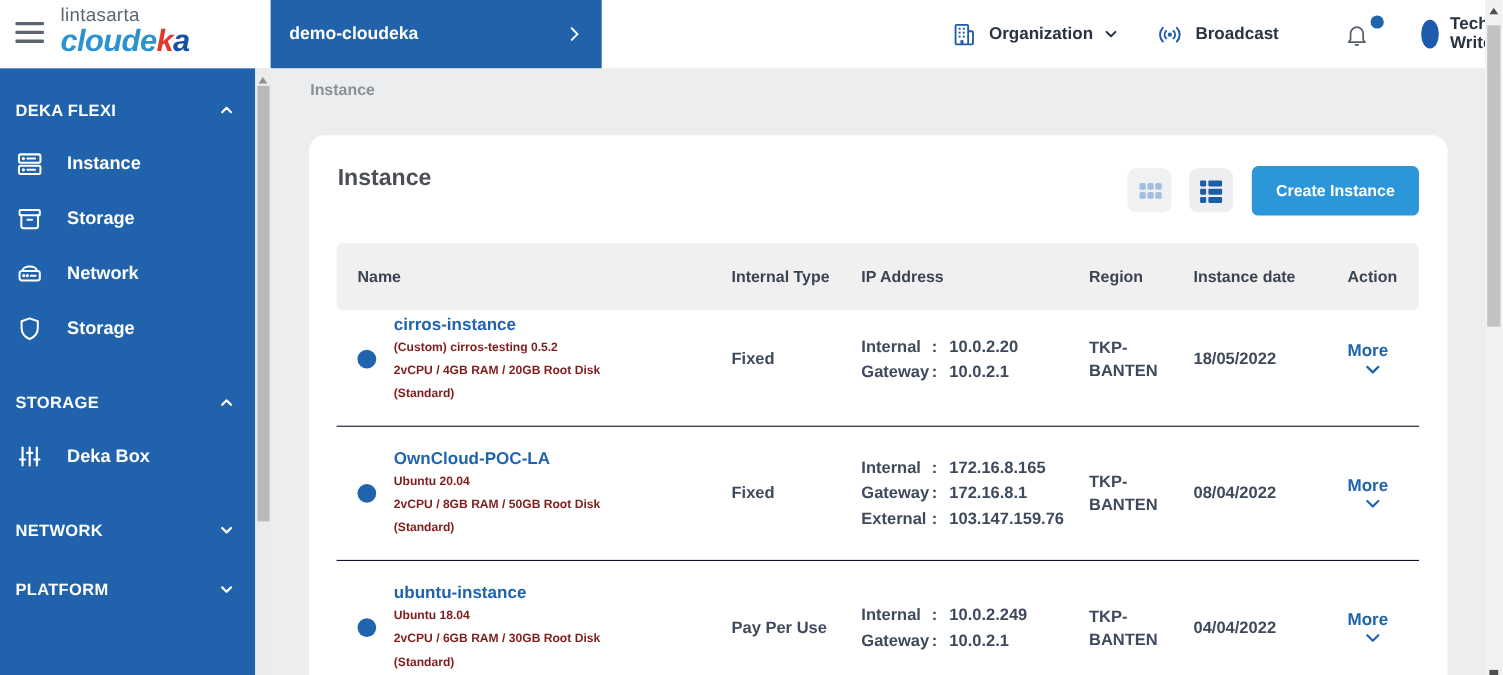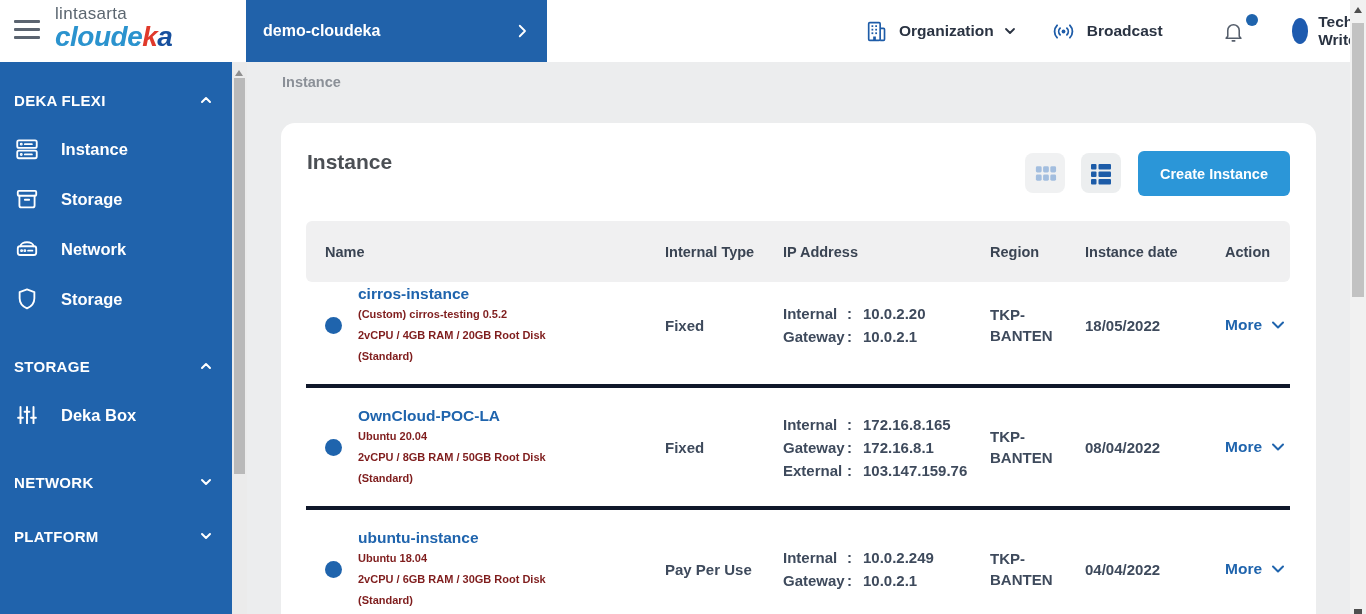--- a/index.html
+++ b/index.html
@@ -61,36 +61,36 @@
 
   .thead { position:absolute; left:25px; top:98px; width:984px; height:61px; background:#f0f0f1; border-radius:6px; display:flex; align-items:center; font-size:14.5px; font-weight:bold; color:#3a4453; }
   .c-name { width:359px; padding-left:19px; }
   .c-billing { width:118px; }
   .c-ip { width:207px; }
   .c-region { width:95px; }
   .c-created { width:140px; }
   .c-action { flex:1; }
 
   .tbody { position:absolute; left:25px; top:143px; width:984px; }
-  .trow { display:flex; align-items:center; min-height:122px; border-bottom:4px solid #0f172a; }
+  .trow { display:flex; align-items:center; min-height:122px; border-bottom:1px solid #0f172a; }
   .cell-dotname { width:359px; padding-left:19px; display:flex; align-items:center; }
   .dot { width:17px; height:17px; border-radius:50%; background:#1F64AD; flex:0 0 auto; }
   .nameblock { margin-left:16px; }
   .iname { display:block; color:#1F64AD; font-weight:bold; font-size:15.5px; line-height:21px; text-decoration:none; cursor:pointer; }
   .spec { color:#7f1d1d; font-weight:bold; font-size:11px; line-height:21px; }
   .cell-billing { width:118px; color:#3e4a5c; font-weight:bold; font-size:15px; }
   .cell-ip { width:207px; }
   .ip-line { display:flex; color:#3e4a5c; font-weight:bold; font-size:15px; line-height:23px; }
   .ip-label { width:64px; }
   .ip-colon { width:16px; }
   .cell-region { width:95px; }
   .cell-region span { display:inline-block; width:64px; color:#3e4a5c; font-weight:bold; font-size:15px; line-height:21px; }
   .cell-created { width:140px; color:#3e4a5c; font-weight:bold; font-size:15px; }
   .cell-action { flex:1; }
-  .more { display:inline-flex; align-items:center; color:#1F64AD; font-weight:bold; font-size:15.5px; cursor:pointer; }
+  .more { display:inline-flex; align-items:center; color:#1F64AD; font-weight:bold; font-size:15.5px; cursor:pointer;flex-direction:column; }
   .more svg { margin-left:8px; }
 </style>
 </head>
 <body>
 
 <div class="topbar">
   <div class="hamburger">
       <div></div>
       <div></div>
       <div></div>

